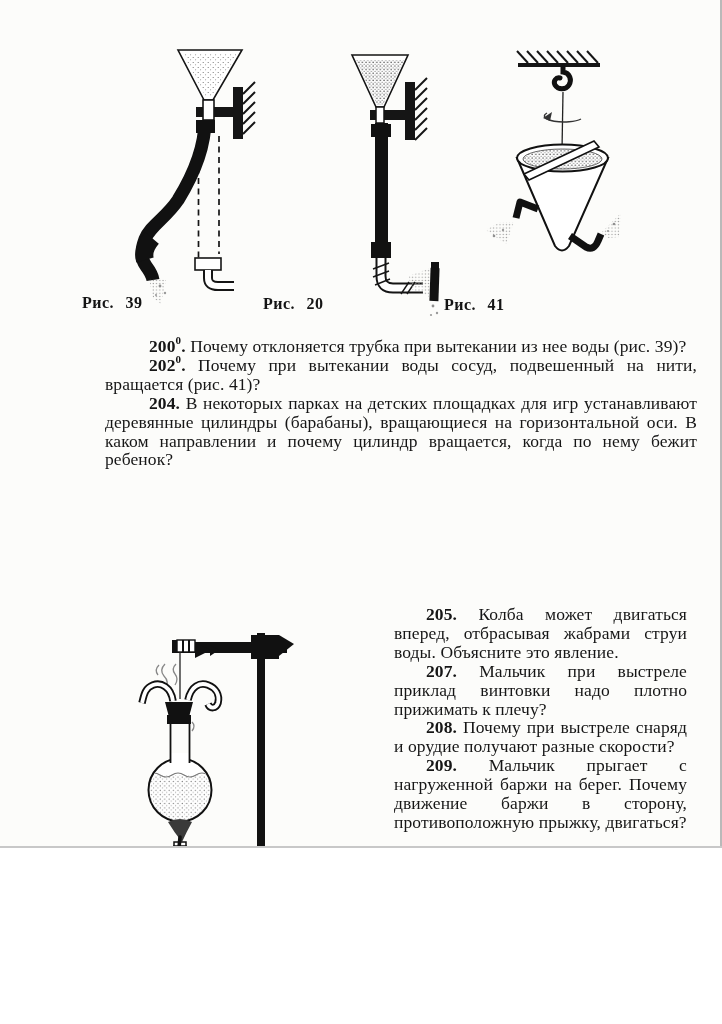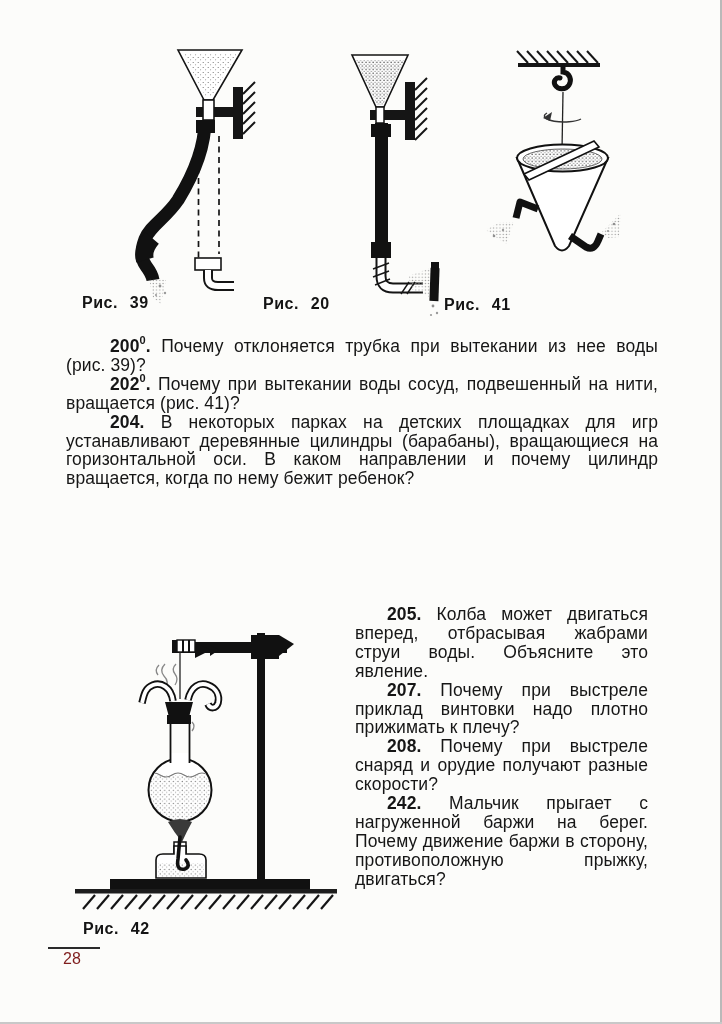--- a/index.html
+++ b/index.html
@@ -1,27 +1,27 @@
 <!DOCTYPE html>
 <html lang="ru"><head>
 <meta charset="utf-8">
 <style>
   html,body { margin:0; padding:0; background:#ffffff; }
   .page {
-    position:relative; width:722px; height:1024px;
+    position:relative; width:722px; height:848px;
     background:#fcfcfa; overflow:hidden;
-    font-family:Liberation Sans, sans-serif;
+    font-family:Liberation Serif, serif;
     color:#161616;
   }
   .fig { position:absolute; }
   .caption {
     position:absolute; font-weight:700; font-size:16px;
     letter-spacing:.5px; word-spacing:7px; color:#141414;
   }
-  .textcol { position:absolute; }
+  .textcol { position:absolute;margin-left:39px; }
   .textcol p {
     margin:0; text-align:justify; text-indent:44px;
     font-size:17.5px; line-height:18.9px; letter-spacing:.1px;
     hyphens:auto; -webkit-hyphens:auto;
   }
   .textcol.narrow p { text-indent:32px; }
   .num { font-weight:700; }
   sup.sz { font-weight:700; font-size:11px; line-height:0; position:relative; top:-1px; }
   .pageno-rule { position:absolute; left:48px; top:947px; width:52px; height:2px; background:#2a2a2a; }
   .pageno { position:absolute; left:63px; top:950px; font-size:16px; color:#7f1d1d; }
@@ -266,23 +266,23 @@
   <div class="caption" style="left:83px;top:920px">Рис. 42</div>
 
   <div class="textcol" style="left:66px;top:337px;width:592px">
     <p class="problem"><span class="num">200</span><sup class="sz">0</sup><span class="num">.</span> <span>Почему отклоняется трубка при вытекании из нее воды (рис. 39)?</span></p>
     <p class="problem"><span class="num">202</span><sup class="sz">0</sup><span class="num">.</span> <span>Почему при вытекании воды сосуд, подвешенный на нити, вращается (рис. 41)?</span></p>
     <p class="problem"><span class="num">204</span><sup class="sz"></sup><span class="num">.</span> <span>В некоторых парках на детских площадках для игр устанавливают деревянные цилиндры (барабаны), вращающиеся на горизонтальной оси. В каком направлении и почему цилиндр вращается, когда по нему бежит ребенок?</span></p>
   </div>
 
   <div class="textcol narrow" style="left:355px;top:605px;width:293px">
     <p class="problem"><span class="num">205</span><sup class="sz"></sup><span class="num">.</span> <span>Колба может двигаться вперед, отбрасывая жабрами струи воды. Объясните это явление.</span></p>
-    <p class="problem"><span class="num">207</span><sup class="sz"></sup><span class="num">.</span> <span>Почему при выстреле приклад винтовки надо плотно прижимать к плечу?</span></p>
+    <p class="problem"><span class="num">207</span><sup class="sz"></sup><span class="num">.</span> <span>Мальчик при выстреле приклад винтовки надо плотно прижимать к плечу?</span></p>
     <p class="problem"><span class="num">208</span><sup class="sz"></sup><span class="num">.</span> <span>Почему при выстреле снаряд и орудие получают разные скорости?</span></p>
-    <p class="problem"><span class="num">242</span><sup class="sz"></sup><span class="num">.</span> <span>Мальчик прыгает с нагруженной баржи на берег. Почему движение баржи в сторону, противоположную прыжку, двигаться?</span></p>
+    <p class="problem"><span class="num">209</span><sup class="sz"></sup><span class="num">.</span> <span>Мальчик прыгает с нагруженной баржи на берег. Почему движение баржи в сторону, противоположную прыжку, двигаться?</span></p>
   </div>
 
   <div class="pageno-rule"></div>
   <div class="pageno">28</div>
 
   <div class="scan-edge-r"></div>
   <div class="scan-edge-b"></div>
 </div>
 
 </body></html>

